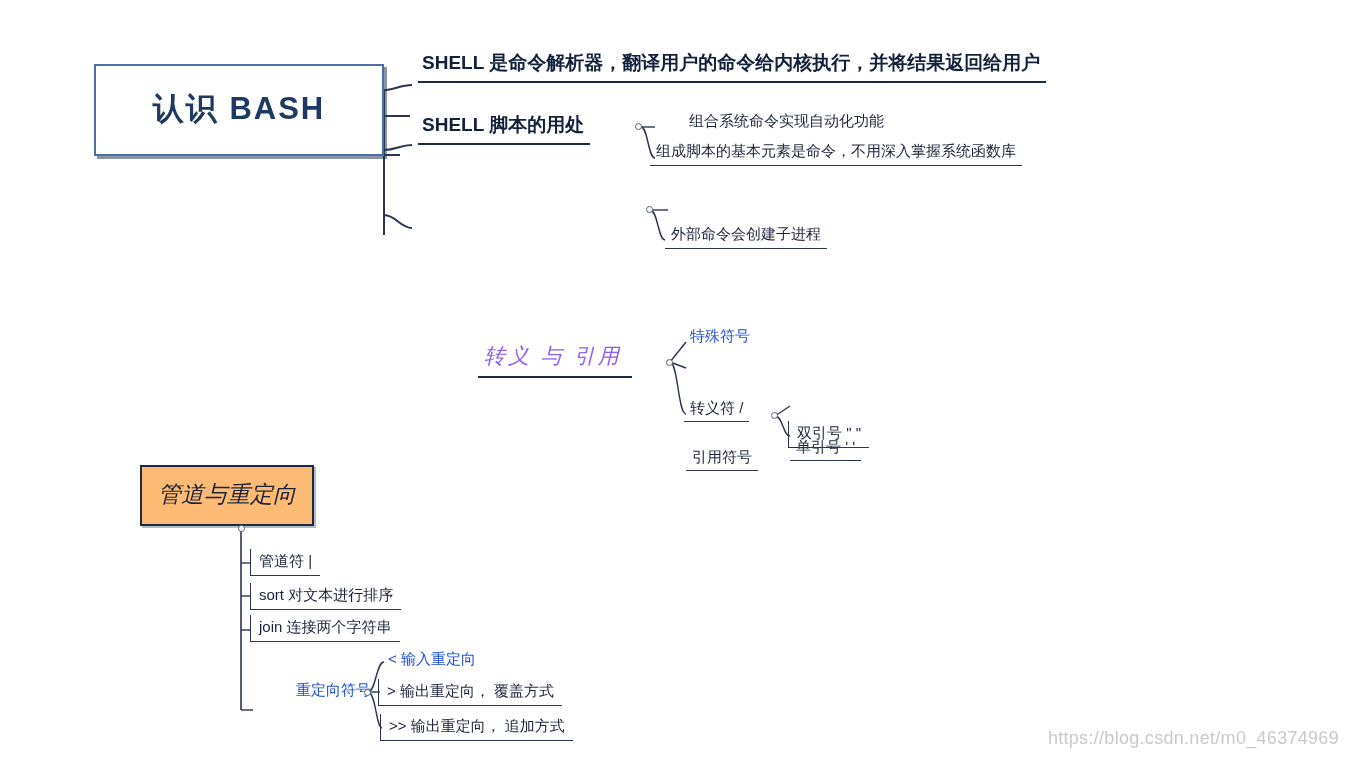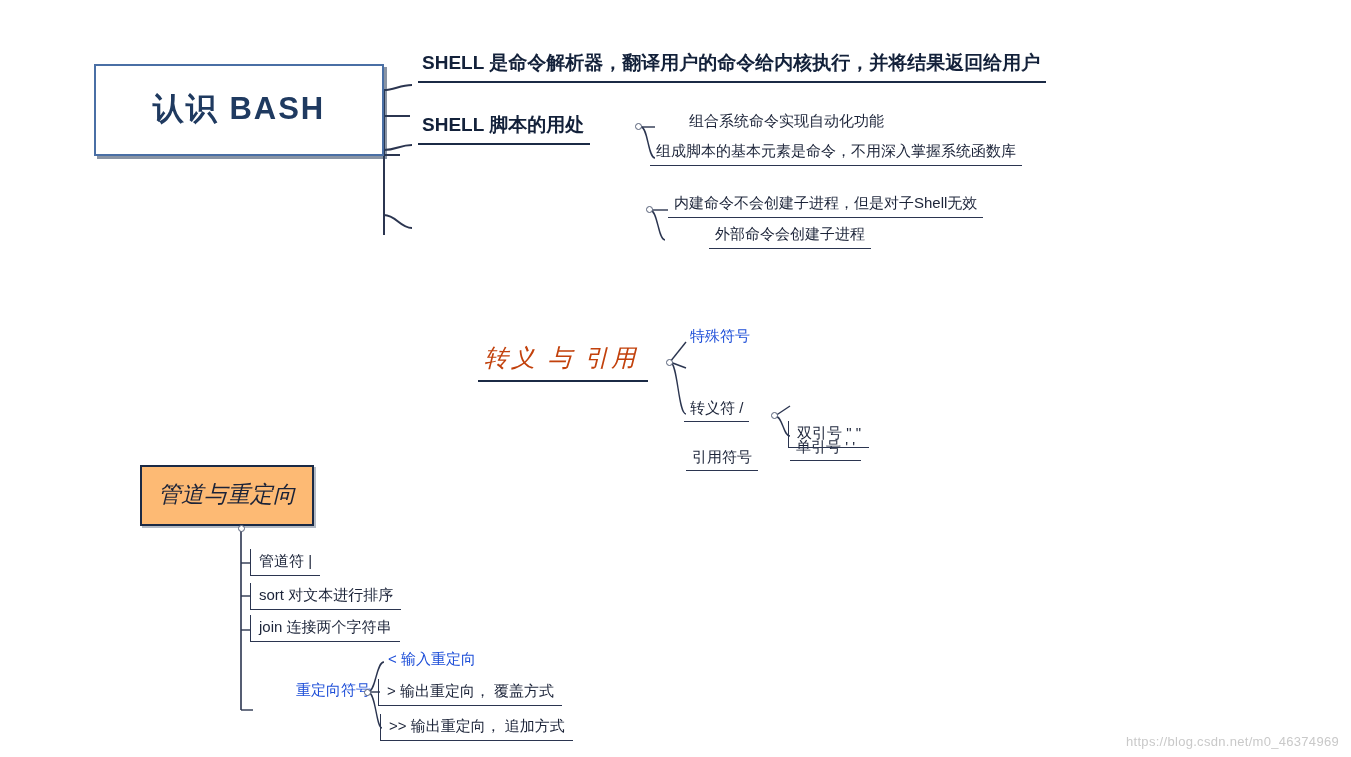--- a/index.html
+++ b/index.html
@@ -77,22 +77,22 @@
     border: 1.4px solid #2b3550;
     border-top: none;
     border-right: none;
     border-bottom: 1.4px solid #2b3550;
     border-left: 1.4px solid #2b3550;
   }
 
   
   .italic-topic {
     font-style: italic;
-    font-size: 24px;
-    color: #c2410c;
+    font-size: 21px;
+    color: #8b5cf6;
     letter-spacing: 3px;
     padding: 2px 10px 6px 6px;
     border-bottom: 2.2px solid #1b2a45;
   }
   .italic-box {
     font-style: italic;
     font-size: 23px;
     color: #1b2338;
     padding: 12px 16px 14px 16px;
     border: 2px solid #1b2a45;
@@ -117,21 +117,21 @@
     color: #1b2338;
     padding: 3px 8px 4px 8px;
     border-left: 1.4px solid #2b3550;
     border-bottom: 1.4px solid #2b3550;
   }
 
   .watermark {
     position: absolute;
     right: 12px;
     bottom: 8px;
-    font-size: 13px;
+    font-size: 18px;
     color: #c9c9c9;
     letter-spacing: 0.3px;
   }
   .dot {
     position: absolute;
     width: 7px;
     height: 7px;
     border: 1.3px solid #555f77;
     border-radius: 50%;
     background: #ffffff;
@@ -183,22 +183,21 @@
   <div class="node h1-topic wide" style="left:418px; top:48px;">SHELL 是命令解析器，翻译用户的命令给内核执行，并将结果返回给用户</div>
 
   <div class="node root-box" style="left:94px; top:64px; width:290px;">认识  BASH</div>
 
   <div class="node h1-topic" style="left:418px; top:110px;">SHELL 脚本的用处</div>
   <div class="dot" style="left:635px; top:123px;"></div>
   <div class="node leaf noline" style="left:655px; top:110px;margin-left:28px;">组合系统命令实现自动化功能</div>
   <div class="node leaf" style="left:650px; top:140px;">组成脚本的基本元素是命令，不用深入掌握系统函数库</div>
 
   <div class="dot" style="left:646px; top:206px;"></div>
-  <div class="node leaf" style="left:668px; top:192px;">内建命令不会创建子进程，但是对子Shell无效</div>
-  <div class="node leaf" style="left:665px; top:223px;margin-left:44px;">外部命令会创建子进程</div>
+  <div class="node leaf" style="left:665px; top:223px;">外部命令会创建子进程</div>
 
   <div class="node italic-topic" style="left:478px; top:340px;">转义 与 引用</div>
   <div class="dot" style="left:666px; top:359px;"></div>
 
   <div class="node sub-plain" style="left:686px; top:325px;">特殊符号</div>
   <div class="node sub-underline" style="left:684px; top:353px;">转义符 /</div>
   <div class="node sub-underline" style="left:686px; top:402px;">引用符号</div>
   <div class="dot" style="left:771px; top:412px;"></div>
 
   <div class="node sub-underline" style="left:790px; top:392px;">单引号 ' '</div>

